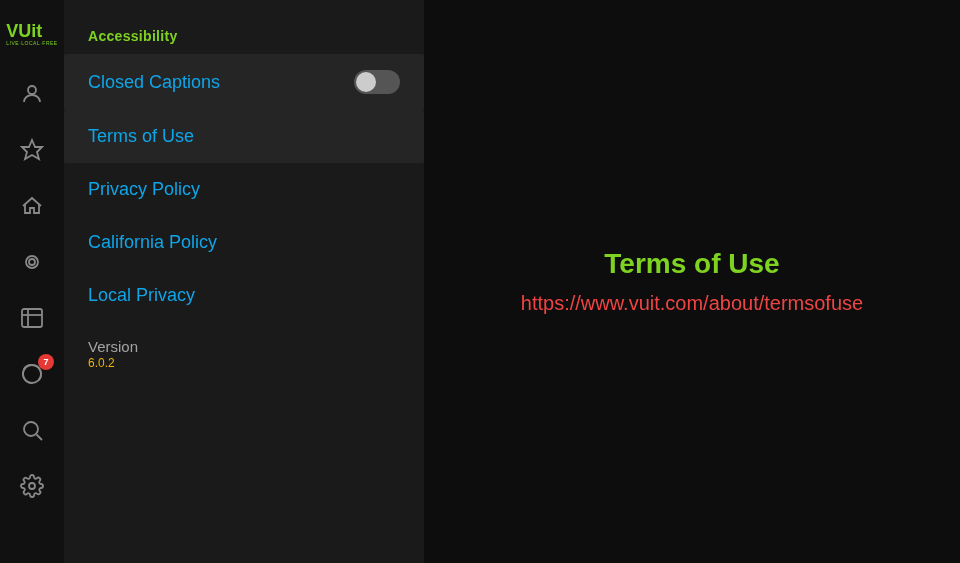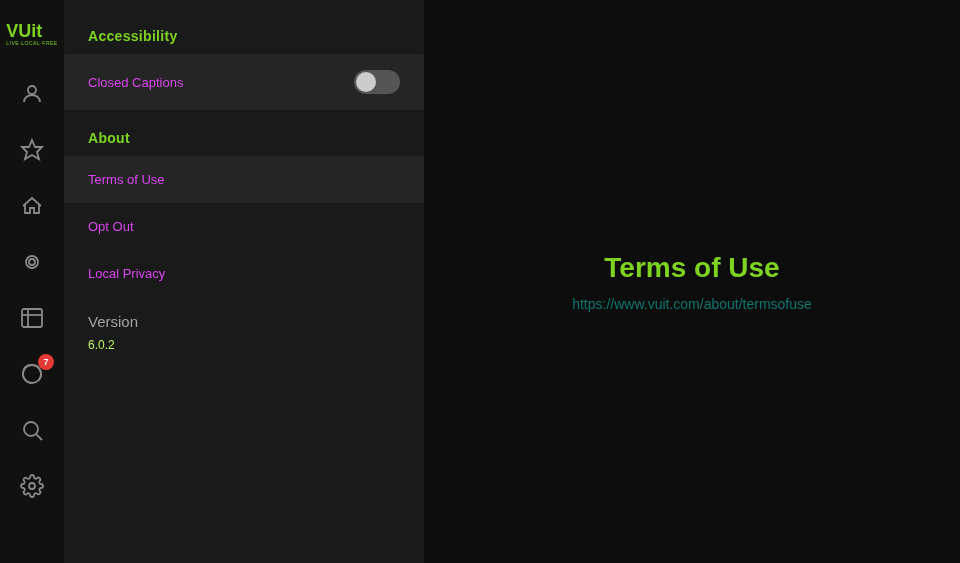--- a/index.html
+++ b/index.html
@@ -126,22 +126,22 @@
       padding: 16px 24px;
       cursor: pointer;
       border-radius: 2px;
     }
 
     .settings-item.active {
       background-color: #252525;
     }
 
     .settings-item-label {
-      font-size: 13px;
-      color: #d946ef;
+      font-size: 18px;
+      color: #0ea5e9;
     }
 
     
     .toggle-switch {
       width: 46px;
       height: 24px;
       background-color: #555;
       border-radius: 12px;
       position: relative;
       flex-shrink: 0;
@@ -162,44 +162,44 @@
       padding: 16px 24px;
     }
 
     .version-label {
       font-size: 15px;
       color: #a3a3a3;
     }
 
     .version-number {
       font-size: 12px;
-      color: #bef264;
-      margin-top: 8px;
+      color: #eab308;
+      margin-top: 1px;
     }
 
     
     .content-area {
       flex: 1;
       display: flex;
       flex-direction: column;
       align-items: center;
       justify-content: center;
       background-color: #0d0d0d;
     }
 
     .content-title {
       font-size: 28px;
       font-weight: bold;
       color: #7ed321;
       margin-bottom: 12px;
     }
 
     .content-url {
-      font-size: 14px;
-      color: #0f766e;
+      font-size: 20px;
+      color: #ef4444;
     }
   </style>
 </head>
 <body>
 
 <div class="sidebar">
   <div class="logo-area">
     <div>
       <div class="logo-text">VUit</div>
       <div class="logo-sub">LIVE·LOCAL·FREE</div>
@@ -291,31 +291,33 @@
 
     <div class="section-label">Accessibility</div>
 
     <div class="settings-item active">
       <span class="settings-item-label">Closed Captions</span>
       <div class="toggle-switch">
         <div class="toggle-knob"></div>
       </div>
     </div>
 
-    <div class="section-label" style="margin-top: 12px;">About</div>
 
     <div class="settings-item active">
       <span class="settings-item-label">Terms of Use</span>
     </div>
 
-
-
     <div class="settings-item">
-      <span class="settings-item-label">Opt Out</span>
-    </div>
+      <span class="settings-item-label">Privacy Policy</span>
+    </div>
+
+    <div class="settings-item">
+      <span class="settings-item-label">California Policy</span>
+    </div>
+
 
     <div class="settings-item">
       <span class="settings-item-label">Local Privacy</span>
     </div>
 
     <div class="version-item">
       <div class="version-label">Version</div>
       <div class="version-number">6.0.2</div>
     </div>
 

